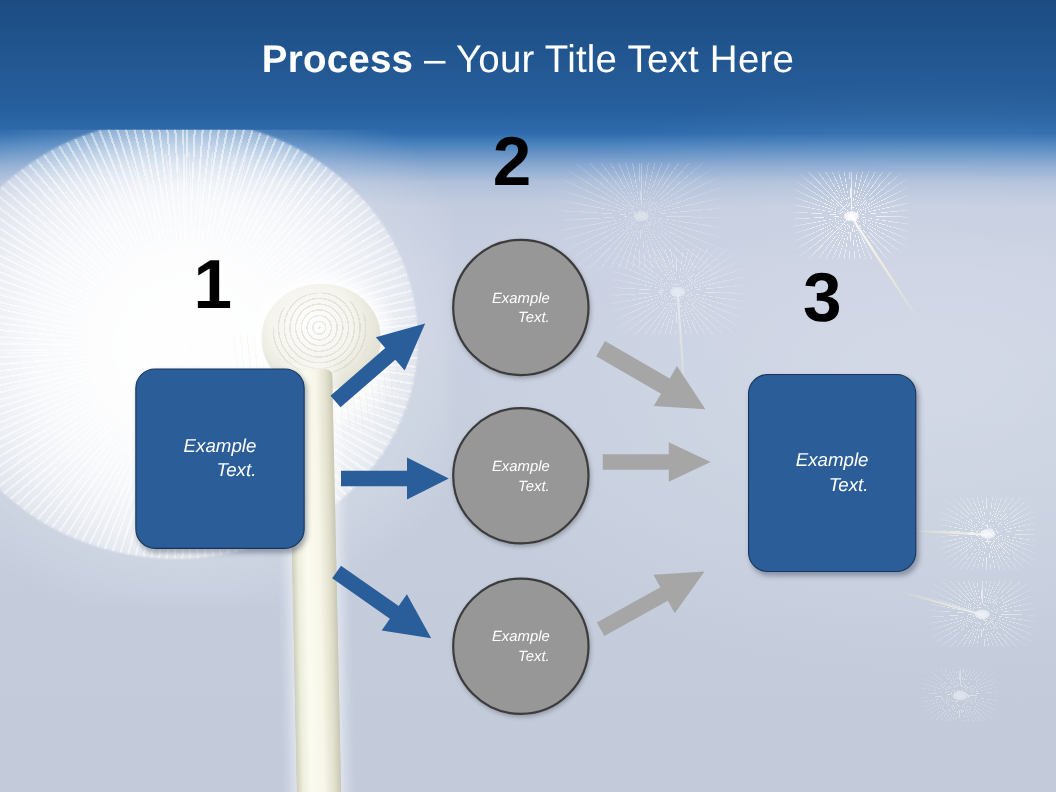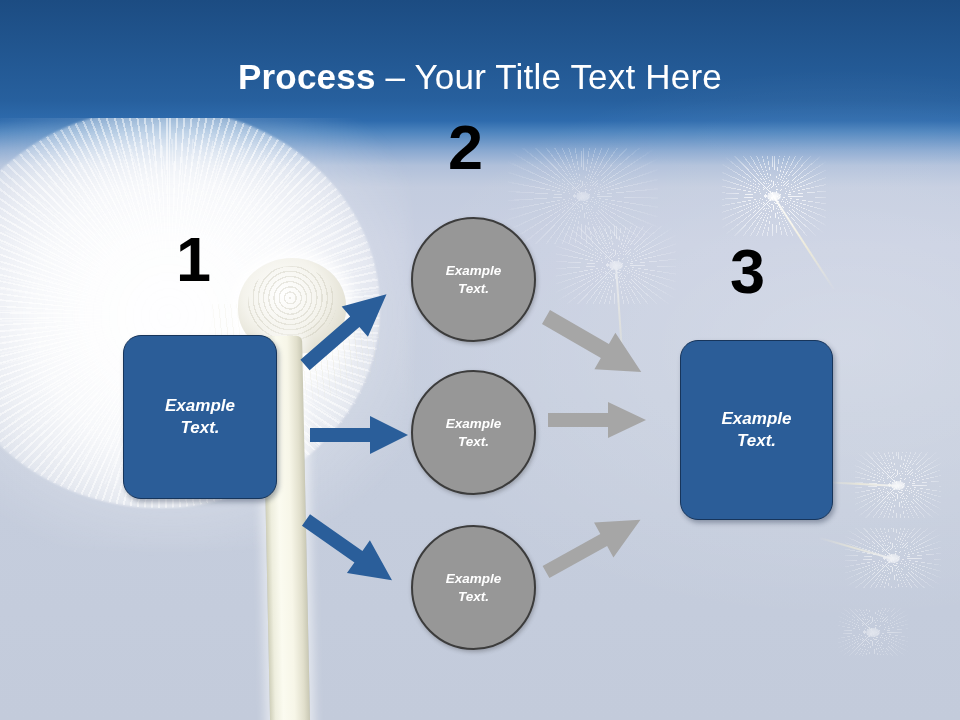--- a/index.html
+++ b/index.html
@@ -118,42 +118,42 @@
     background:radial-gradient(ellipse,#ffffff 0%,rgba(255,255,255,.7) 60%,rgba(255,255,255,0) 100%);
   }
   .seed .tail{
     position:absolute;left:50%;top:50%;height:2px;
     background:linear-gradient(to right, rgba(255,255,255,.9), rgba(246,240,214,.75) 55%, rgba(235,226,190,0) 100%);
     transform-origin:left center;filter:blur(.6px);
   }
 
   
   .title{
-    position:absolute;left:0;top:59px;width:960px;text-align:center;
+    position:absolute;left:0;top:36px;width:960px;text-align:center;
     color:#ffffff;font-size:35px;letter-spacing:.2px;line-height:1;
     white-space:nowrap;
   }
   .title .bold{font-weight:bold;}
 
   
   .num{
     position:absolute;color:#000000;font-weight:bold;font-size:63px;line-height:1;
   }
 
   
   .box{
     position:absolute;
     background:#2b5d98;
     border:1.5px solid #17355b;
     border-radius:18px;
     box-shadow:2px 3px 5px rgba(20,35,60,.35);
     display:flex;align-items:center;justify-content:center;
   }
   .box .lbl,.circ .lbl{
-    color:#ffffff;font-weight:bold;font-style:italic;text-align:center;
+    color:#ffffff;font-weight:normal;font-style:italic;text-align:right;
     line-height:1.28;white-space:pre-line;
   }
   .box .lbl{font-size:17px;}
   .circ{
     position:absolute;border-radius:50%;
     background:#979797;
     border:2px solid #3c3c3c;
     display:flex;align-items:center;justify-content:center;
     box-shadow:1px 2px 4px rgba(40,40,40,.3);
   }

